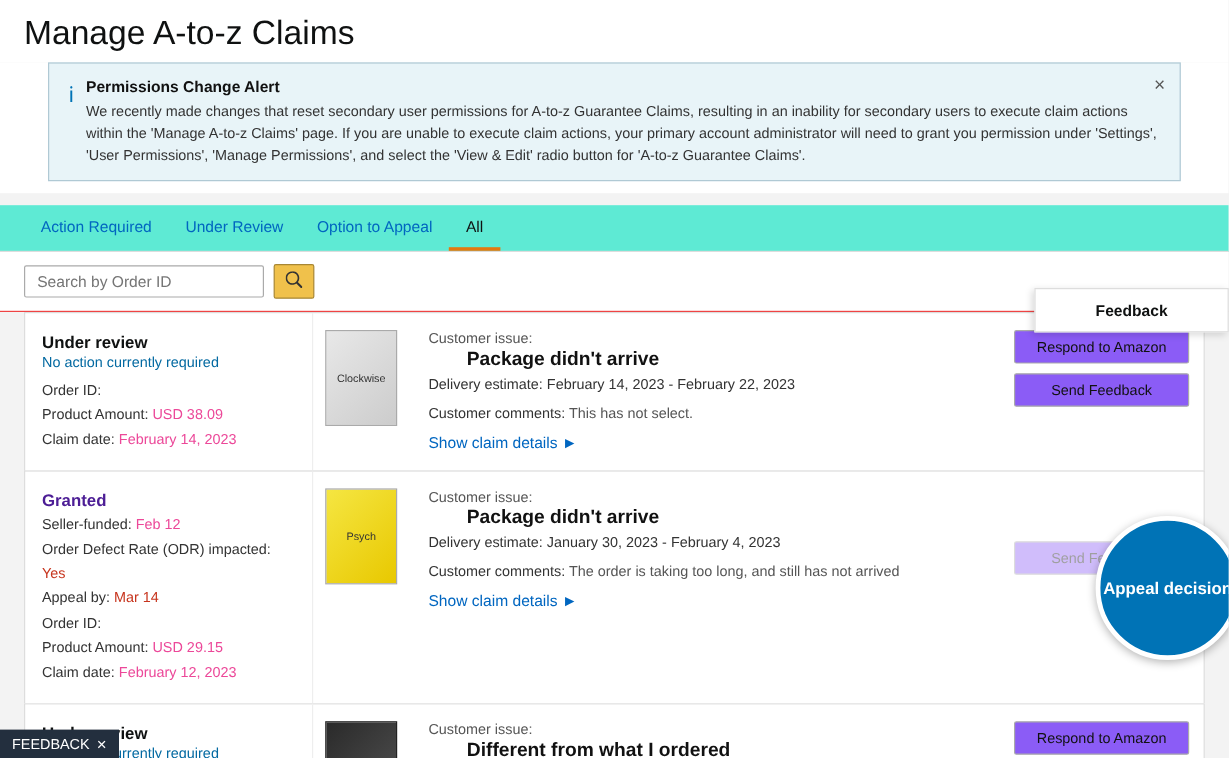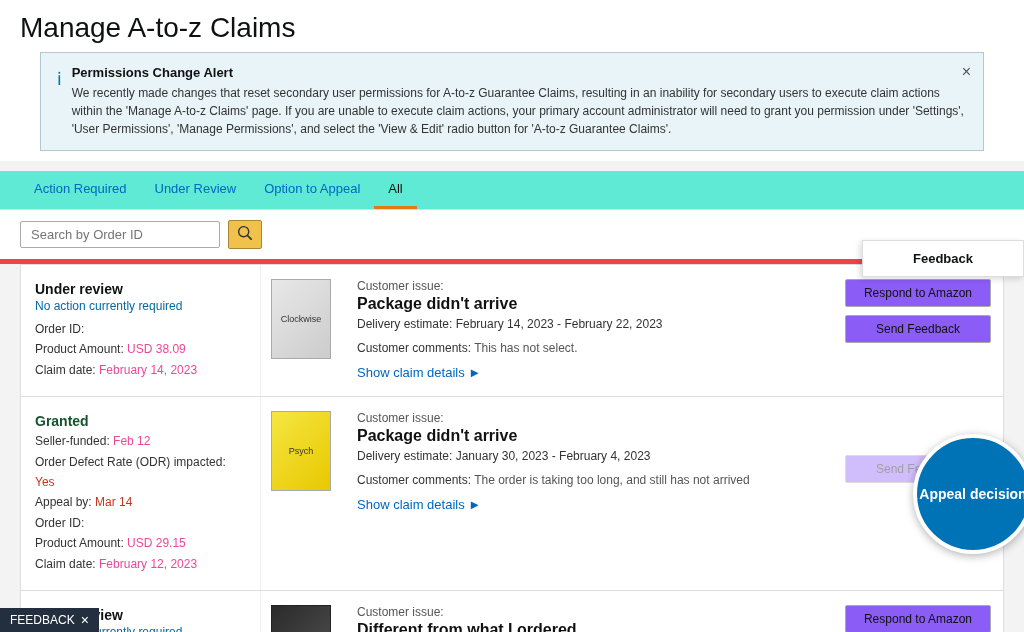--- a/index.html
+++ b/index.html
@@ -13,45 +13,45 @@
     .alert-icon { color: #0073b6; font-size: 18px; flex-shrink: 0; margin-top: 1px; }
     .alert-content { flex: 1; }
     .alert-title { font-weight: 700; font-size: 13px; margin-bottom: 4px; }
     .alert-text { font-size: 12px; line-height: 1.5; color: #333; }
     .alert-close { position: absolute; right: 12px; top: 10px; cursor: pointer; font-size: 16px; color: #555; }
 
     .tabs-bar { background: #5eead4; border-bottom: 1px solid #ddd; padding: 0 20px; display: flex; gap: 0; margin-top: 10px; }
     .tab { padding: 10px 14px; cursor: pointer; font-size: 13px; color: #0066c0; text-decoration: none; border-bottom: 3px solid transparent; }
     .tab.active { color: #0f1111; border-bottom: 3px solid #e47911; font-weight: 500; }
 
-    .search-bar { padding: 10px 20px; background: #fff; border-bottom: 5px solid #ef4444; display: flex; align-items: center; gap: 8px; }
+    .search-bar { padding: 10px 20px; background: #fff; border-bottom: 1px solid #ef4444; display: flex; align-items: center; gap: 8px; }
     .search-input { border: 1px solid #aaa; padding: 5px 10px; font-size: 13px; width: 200px; border-radius: 2px; }
     .search-btn { background: #f0c14b; border: 1px solid #a88734; padding: 5px 9px; cursor: pointer; border-radius: 2px; }
     .search-icon-svg { width: 14px; height: 14px; fill: #333; }
 
     .claims-list { padding: 0 20px; }
 
     .claim-row { background: #fff; border: 1px solid #ddd; margin-bottom: 0; display: flex; align-items: stretch; border-bottom: none; }
     .claim-row:last-child { border-bottom: 1px solid #ddd; }
 
     .claim-left { width: 240px; flex-shrink: 0; padding: 16px 14px; border-right: 1px solid #eee; }
     .claim-status { font-weight: 700; font-size: 14px; margin-bottom: 2px; }
     .claim-status.under-review { color: #0f1111; }
-    .claim-status.granted { color: #14532d; }
+    .claim-status.granted { color: #4c1d95; }
     .claim-note { font-size: 12px; color: #0369a1; margin-bottom: 6px; }
     .claim-meta { font-size: 12px; color: #333; line-height: 1.7; }
     .claim-meta .highlight { color: #ec4899; font-weight: 500; }
     .claim-meta .red { color: #c7351e; }
 
     .claim-image { width: 80px; flex-shrink: 0; padding: 14px 10px; display: flex; align-items: flex-start; justify-content: center; }
     .book-placeholder { width: 60px; height: 80px; display: flex; align-items: center; justify-content: center; font-size: 10px; text-align: center; }
 
     .claim-middle { flex: 1; padding: 14px 16px; }
     .customer-issue-label { font-size: 12px; color: #555; margin-bottom: 2px; }
-    .issue-title { font-size: 16px; font-weight: 700; margin-bottom: 4px; }
+    .issue-title { font-size: 16px; font-weight: 700; margin-bottom: 4px; margin-left: 32px; }
     .delivery-estimate { font-size: 12px; color: #333; margin-bottom: 10px; }
     .customer-comments { font-size: 12px; margin-bottom: 10px; }
     .customer-comments .label { color: #333; }
     .customer-comments .value { color: #555; }
     .show-details { font-size: 13px; color: #0066c0; cursor: pointer; display: flex; align-items: center; gap: 6px; }
 
     .claim-actions { width: 170px; flex-shrink: 0; padding: 14px 12px; display: flex; flex-direction: column; gap: 8px; justify-content: flex-start; position: relative; }
     .action-btn { background: #8b5cf6; border: 1px solid #aaa; padding: 6px 10px; font-size: 12px; cursor: pointer; border-radius: 2px; text-align: center; color: #111; }
 
     

